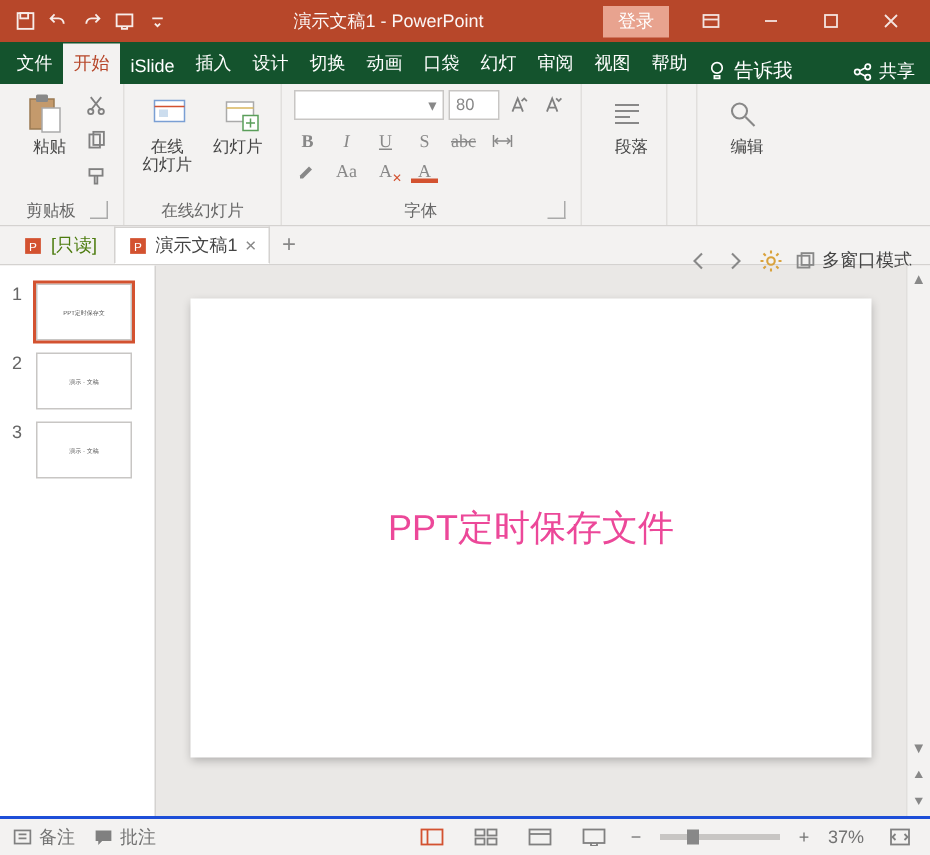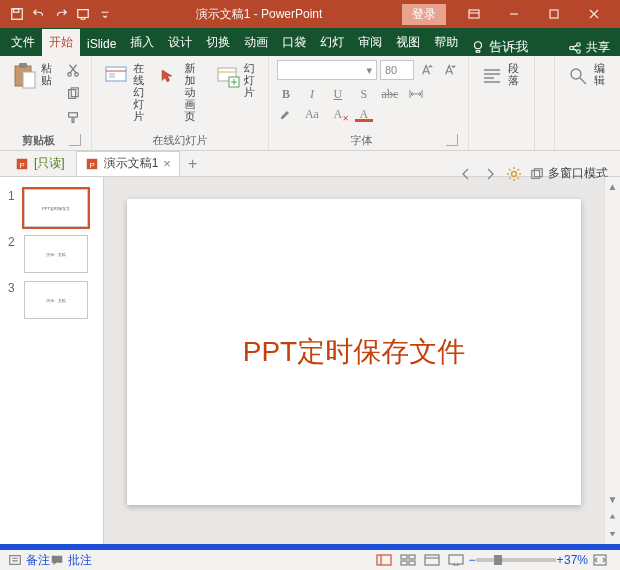--- a/index.html
+++ b/index.html
@@ -21,21 +21,21 @@
 .tabs .spacer { flex:1; }
 .share { display:flex; align-items:center; gap:4px; color:#fff; padding:0 10px; font-size:12px; }
 .tell { display:flex; align-items:center; gap:4px; color:#fff; padding:0 6px; font-size:13px; }
 .lamp svg { width:14px; height:14px; fill:none; stroke:#fff; stroke-width:1.3; }
 
 
 .ribbon { height:95px; background:#f3f2f1; border-bottom:1px solid #d4d2d0; display:flex; }
 .group { border-right:1px solid #e1dfdd; padding:4px 8px 2px; display:flex; flex-direction:column; justify-content:space-between; }
 .group-label { text-align:center; font-size:11px; color:#666; padding-top:2px; }
 .group-body { display:flex; gap:6px; align-items:flex-start; flex:1; }
-.bigbtn { display:flex; flex-direction:row; align-items:flex-start; gap:2px; padding:2px 4px; min-width:40px; }
+.bigbtn { display:flex; flex-direction:column; align-items:flex-end; gap:2px; padding:2px 4px; min-width:40px; }
 .bigbtn .ic { width:28px; height:28px; display:flex; align-items:center; justify-content:center; }
 .bigbtn .lbl { font-size:11px; line-height:1.1; text-align:center; }
 .smcol { display:flex; flex-direction:column; gap:4px; }
 .smbtn { width:20px; height:20px; display:flex; align-items:center; justify-content:center; }
 .smbtn svg { width:14px; height:14px; stroke:#808080; stroke-width:1.4; fill:none; }
 .cursor-arrow { position:relative; }
 .cursor-arrow svg { width:16px; height:16px; }
 .font-row { display:flex; gap:3px; align-items:center; }
 .font-box, .size-box { border:1px solid #c8c6c4; background:#fff; height:20px; padding:0 4px; font-size:11px; display:flex; align-items:center; color:#888; }
 .font-box { width:100px; justify-content:flex-end; }
@@ -57,27 +57,27 @@
 
 
 .work { height:367px; display:flex; background:#eae8e6; }
 .thumbs { width:104px; background:#fff; border-right:1px solid #d4d2d0; padding:8px 0; overflow:hidden; }
 .thumb { display:flex; gap:6px; padding:4px 8px; align-items:flex-start; }
 .thumb .num { font-size:12px; color:#666; width:10px; }
 .thumb .mini { width:64px; height:38px; background:#fff; border:1px solid #c8c6c4; display:flex; align-items:center; justify-content:center; font-size:4px; color:#555; }
 .thumb.sel .mini { outline:2px solid #d35230; }
 .canvas-wrap { flex:1; display:flex; align-items:center; justify-content:center; position:relative; }
 .slide { width:454px; height:306px; background:#fff; box-shadow:0 2px 6px rgba(0,0,0,.25); display:flex; align-items:center; justify-content:center; margin-top:-18px;}
-.slide-text { font-size:28px; color:#c2410c; }
+.slide-text { font-size:24px; color:#ec4899; }
 .vscroll { width:16px; background:#f3f2f1; border-left:1px solid #e1dfdd; display:flex; flex-direction:column; }
 .vscroll .track { flex:1; }
 .vscroll .arr { height:18px; display:flex; align-items:center; justify-content:center; color:#888; font-size:10px; }
 
 
-.status { height:26px; background:#f3f2f1; border-top:6px solid #1d4ed8; display:flex; align-items:center; padding:0 8px; font-size:12px; color:#1d4ed8; }
+.status { height:26px; background:#f3f2f1; border-top:2px solid #1d4ed8; display:flex; align-items:center; padding:0 8px; gap:12px; font-size:12px; color:#737373; }
 .status .spacer { flex:1; }
 .status .vbtn { width:24px; height:18px; display:flex; align-items:center; justify-content:center; }
 .status .vbtn svg { width:16px; height:12px; stroke:#808080; fill:none; stroke-width:1.2; }
 .status .vbtn.active svg { stroke:#d35230; }
 .zoom-track { width:80px; height:4px; background:#c8c6c4; position:relative; }
 .zoom-thumb { position:absolute; top:-3px; width:8px; height:10px; background:#888; }
 .dash { width:8px; text-align:center; }
 
 svg { display:block; }
 </style>
@@ -199,47 +199,38 @@
             </svg>
           </div>
         <div class="smbtn">
             <svg viewBox="0 0 16 16">
               <rect x="3" y="2" width="10" height="5"></rect>
               <path d="M7 7v6h2V7"></path>
             </svg>
           </div>
       </div>
     </div>
-    <div style="display:flex;align-items:flex-end;font-weight:bold;">
+    <div style="display:flex;align-items:flex-end;">
         <div class="group-label" style="flex:1">剪贴板</div>
         <div class="corner"></div>
       </div>
   </div>
 
   <div class="group">
     <div class="group-body">
       <div class="bigbtn">
         <div class="ic">
             <svg width="26" height="26" viewBox="0 0 26 26">
               <rect x="2" y="4" width="20" height="14" fill="#fff" stroke="#7a9fd4"></rect>
               <path d="M2 8h20" stroke="#d35230"></path>
               <rect x="5" y="10" width="6" height="5" fill="#cde"></rect>
             </svg>
           </div>
         <div class="lbl" style="white-space:pre-line">在线
 幻灯片</div>
-      </div>
-      <div class="bigbtn cursor-arrow">
-        <div class="ic">
-            <svg width="22" height="22" viewBox="0 0 22 22">
-              <path d="M3 3l0 14 4-4 3 6 3-2-3-6h6z" fill="#d35230" stroke="#a33"></path>
-            </svg>
-          </div>
-        <div class="lbl" style="white-space:pre-line">新加
-动画页</div>
       </div>
       <div class="bigbtn">
         <div class="ic">
             <svg width="26" height="26" viewBox="0 0 26 26">
               <rect x="3" y="5" width="18" height="13" fill="#fff" stroke="#aaa"></rect>
               <path d="M3 9h18" stroke="#d9b65c"></path>
               <rect x="14" y="14" width="10" height="10" fill="#fff" stroke="#5a9e5a"></rect>
               <path d="M19 16v6M16 19h6" stroke="#5a9e5a"></path>
             </svg>
           </div>

